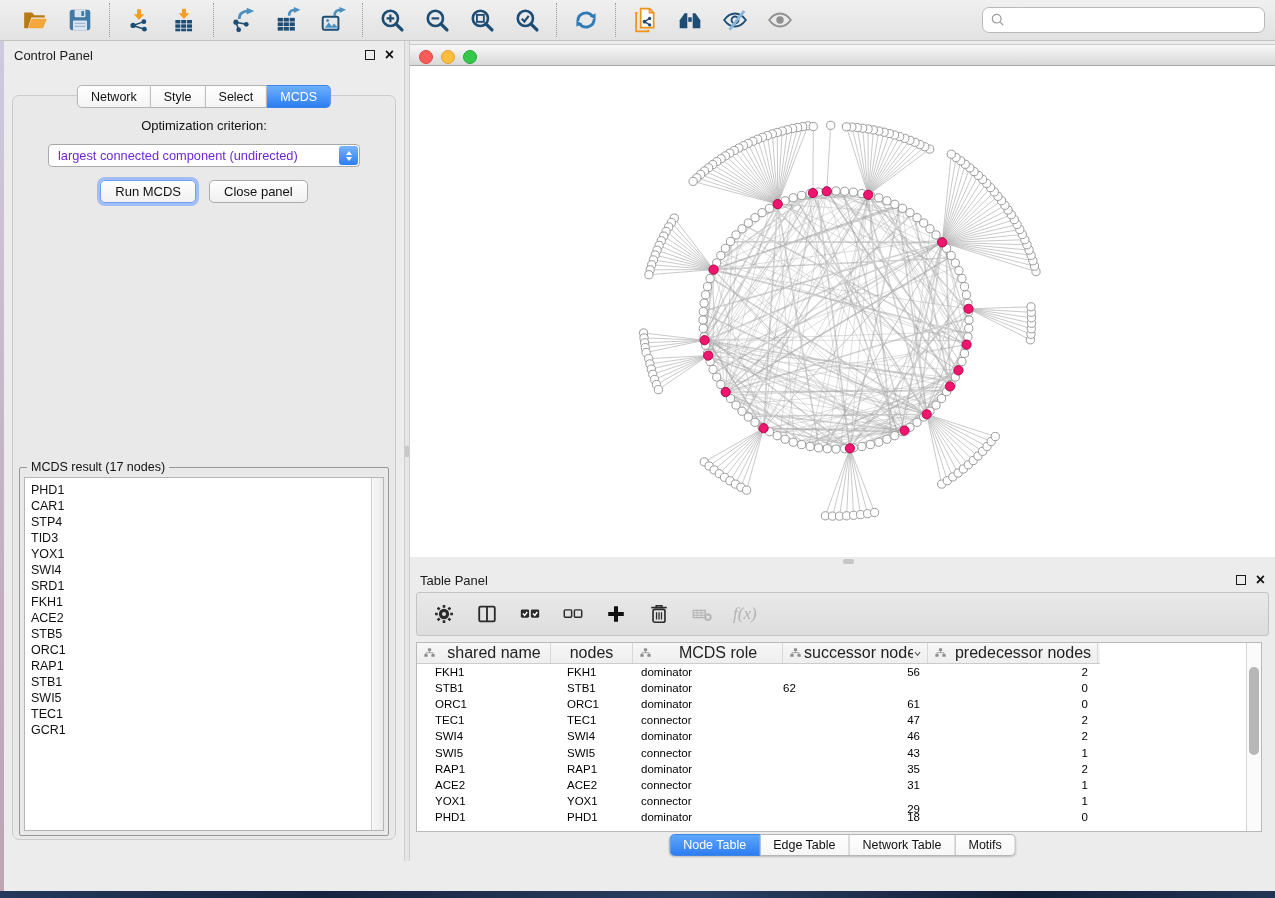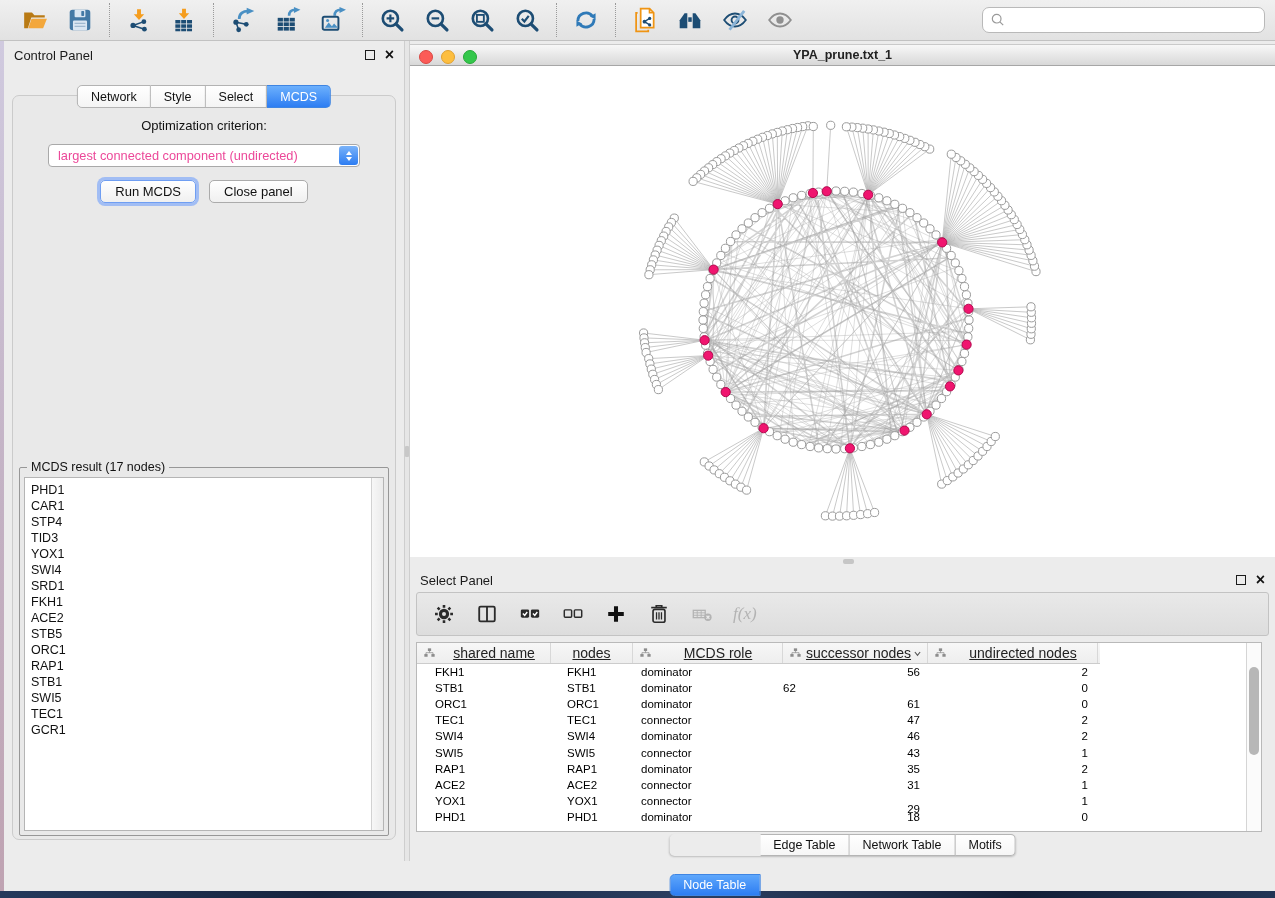--- a/index.html
+++ b/index.html
@@ -34,21 +34,21 @@
   .cp-tab{height:21px;padding:0 13px;background:linear-gradient(#ffffff,#f4f4f4);border:1px solid #b3b3b3;
           border-left:none;font-size:12.5px;display:flex;align-items:center;color:#111;}
   .cp-tab:first-child{border-left:1px solid #b3b3b3;border-radius:5px 0 0 5px;}
   .cp-tab:last-child{border-radius:0 5px 5px 0;}
   .cp-tab.active{background:linear-gradient(#6cb0fd,#2d7df2);color:#fff;border-color:#3f85e2;}
   .cp-content{position:absolute;left:8px;right:8px;top:54px;bottom:21px;background:#e9e9e9;
               border:1px solid #cbcbcb;border-radius:7px;}
   .opt-label{margin-top:22px;text-align:center;font-size:13px;color:#111;}
   .dropdown{margin:11px auto 0;width:312px;height:23px;box-sizing:border-box;background:#fff;
             border:1px solid #a9a9a9;border-radius:4px;display:flex;align-items:center;}
-  .dropdown-value{flex:1;font-size:12.8px;padding-left:9px;color:#ec4899;white-space:nowrap;overflow:hidden;}
+  .dropdown-value{flex:1;font-size:12.8px;padding-left:9px;color:#6d28d9;white-space:nowrap;overflow:hidden;}
   .dropdown-stepper{width:19px;height:19px;margin-right:1px;border-radius:3px;flex:none;
             background:linear-gradient(#7ab3f9,#2d7df2);display:flex;flex-direction:column;
             align-items:center;justify-content:center;gap:2px;}
   .tri-up{width:0;height:0;border-left:3.5px solid transparent;border-right:3.5px solid transparent;border-bottom:4.5px solid #fff;}
   .tri-down{width:0;height:0;border-left:3.5px solid transparent;border-right:3.5px solid transparent;border-top:4.5px solid #fff;}
   .btn-row{margin-top:13px;display:flex;justify-content:center;gap:13px;}
   .mac-btn{height:23px;padding:0 14px;background:linear-gradient(#ffffff,#f0f0f0);border:1px solid #ababab;
            border-radius:5px;font-size:13px;color:#111;display:flex;align-items:center;}
   .mac-btn.focused{box-shadow:0 0 0 3px rgba(90,145,255,.5);border-color:#6f9ef2;}
   .mcds-box{position:absolute;left:6px;right:6px;top:371px;bottom:3px;border:1px solid #979797;border-radius:2px;}
@@ -77,33 +77,33 @@
   .tp-toolbar{position:absolute;left:6px;right:6px;top:26px;height:44px;box-sizing:border-box;
               background:linear-gradient(#e9e9e9,#dddddd);border:1px solid #c3c3c3;border-radius:3px;
               display:flex;align-items:center;gap:19px;padding-left:15px;}
   .tp-tbtn{width:24px;height:24px;display:flex;align-items:center;justify-content:center;background:none;border:none;padding:0;}
   .tp-tbtn svg{width:22px;height:22px;}
   .fx-label{font:italic 17px "Liberation Serif",serif;color:#b3b3b3;}
   .tp-table{position:absolute;left:6px;top:76px;width:846px;height:190px;box-sizing:border-box;
             background:#fff;border:1px solid #b9b9b9;display:flex;}
   .tbl{flex:1;position:relative;overflow:hidden;}
   .thead{display:flex;height:20px;background:linear-gradient(#f7f7f7,#eeeeee);border-bottom:1px solid #cccccc;width:683px;}
-  .th{display:flex;align-items:center;border-right:1px solid #d8d8d8;box-sizing:border-box;font-size:14px;color:#222;text-decoration:underline;}
+  .th{display:flex;align-items:center;border-right:1px solid #d8d8d8;box-sizing:border-box;font-size:16px;color:#222;}
   .th .tree{margin:0 2px 0 6px;flex:none;display:flex;}
   .th .lbl{flex:1;text-align:center;white-space:nowrap;overflow:hidden;}
   .th .sort{margin-right:5px;flex:none;display:flex;}
   .tr{height:16.1px;display:flex;font-size:11.5px;color:#000;align-items:center;}
   .td{box-sizing:border-box;white-space:nowrap;overflow:hidden;}
   .tbl-scroll{width:14px;border-left:1px solid #d5d5d5;background:#fbfbfb;position:relative;flex:none;}
   .tbl-thumb{position:absolute;left:2px;right:2px;top:24px;height:88px;background:#b7b7b7;border-radius:5px;}
   .tp-tabs{position:absolute;top:268px;left:50%;transform:translateX(-50%);display:flex;height:22px;
            border-radius:5px;box-shadow:0 1px 2px rgba(0,0,0,.2);}
   .tp-tab{height:22px;padding:0 13px;background:linear-gradient(#ffffff,#f6f6f6);border:1px solid #b5b5b5;border-left:none;
           font-size:12.5px;display:flex;align-items:center;color:#111;box-sizing:border-box;}
-  .tp-tab:first-child{border-left:1px solid #b5b5b5;border-radius:5px 0 0 5px;margin-top:40px;}
+  .tp-tab:first-child{border-left:1px solid #b5b5b5;border-radius:5px 0 0 5px;}
   .tp-tab:last-child{border-radius:0 5px 5px 0;}
   .tp-tab.active{background:linear-gradient(#5ea7fc,#2d7df2);color:#fff;border-color:#3f85e2;}
   
   .status-bar{position:absolute;left:0;top:861px;width:1275px;height:30px;background:#ebebeb;border-top:1px solid #c6c6c6;box-sizing:border-box;margin-top:48px;}
   .list-btn{position:absolute;left:10px;top:4px;width:29px;height:22px;background:linear-gradient(#ffffff,#efefef);
             border:1px solid #b2b2b2;border-radius:3px;display:flex;align-items:center;justify-content:center;padding:0;}
   .list-btn svg{width:17px;height:17px;}
   .memory-btn{position:absolute;right:12px;top:4px;height:22px;border:1px solid #b2b2b2;border-radius:4px;
               background:linear-gradient(#ffffff,#f2f2f2);display:flex;align-items:center;gap:6px;padding:0 10px;font-size:12px;color:#111;}
   .mem-dot{width:10px;height:10px;border-radius:50%;background:#1fa83a;border:1px solid #178a2e;box-sizing:border-box;}
@@ -343,21 +343,20 @@
   <div class="h-splitter">
       <div class="h-handle"></div>
     </div>
 
   <div class="net-titlebar">
     <div class="traffic">
       <span class="tl red"></span>
       <span class="tl yellow"></span>
       <span class="tl green"></span>
     </div>
-    <div class="net-title">YPA_prune.txt_1</div>
   </div>
   <div class="net-canvas">
     <svg id="graph-svg" width="865" height="491">
         <path d="M367.7 138.1L549.0 205.0M367.7 138.1L384.1 376.4M367.7 138.1L315.8 181.8M367.7 138.1L434.4 125.3M367.7 138.1L500.1 146.9M367.7 138.1L336.2 158.8M402.9 127.0L387.8 130.4M402.9 127.0L428.1 125.0M402.9 127.0L501.0 147.5M402.9 127.0L299.0 292.2M402.9 127.0L544.7 195.8M402.9 127.0L300.5 296.7M402.9 127.0L369.4 370.8M402.9 127.0L331.6 344.9M402.9 127.0L486.4 139.1M402.9 127.0L539.1 186.2M416.7 125.3L306.9 196.7M416.7 125.3L551.5 296.8M416.7 125.3L375.7 373.4M416.7 125.3L515.0 158.2M416.7 125.3L336.3 349.3M416.7 125.3L554.0 219.1M416.7 125.3L543.1 315.2M416.7 125.3L487.6 368.4M416.7 125.3L295.3 278.1M458.2 128.8L554.9 285.7M458.2 128.8L315.6 326.0M458.2 128.8L556.2 280.2M458.2 128.8L293.7 267.0M458.2 128.8L404.6 381.3M458.2 128.8L430.5 382.9M458.2 128.8L301.6 299.6M458.2 128.8L305.7 199.1M458.2 128.8L416.4 382.7M458.2 128.8L550.7 298.9M458.2 128.8L328.4 341.7M458.2 128.8L398.5 380.2M458.2 128.8L402.7 127.0M532.2 176.4L471.0 375.4M532.2 176.4L558.9 258.7M532.2 176.4L477.7 372.9M532.2 176.4L414.2 382.5M532.2 176.4L558.8 261.9M532.2 176.4L414.7 382.5M532.2 176.4L311.1 319.0M532.2 176.4L300.8 297.6M532.2 176.4L425.5 125.0M303.6 203.6L529.9 173.5M303.6 203.6L486.8 139.3M303.6 203.6L293.0 253.2M303.6 203.6L336.0 159.0M303.6 203.6L460.3 378.6M303.6 203.6L467.2 376.7M303.6 203.6L465.8 377.1M303.6 203.6L303.2 303.5M303.6 203.6L294.9 276.0M294.6 274.2L488.1 368.1M294.6 274.2L305.7 198.9M294.6 274.2L340.3 155.3M294.6 274.2L490.3 366.9M294.6 274.2L557.3 274.5M294.6 274.2L303.5 203.7M294.6 274.2L296.6 283.8M294.6 274.2L525.3 339.8M294.6 274.2L558.5 265.3M294.6 274.2L293.0 250.5M294.6 274.2L383.1 376.1M294.6 274.2L299.7 294.4M294.6 274.2L495.6 144.1M294.6 274.2L323.1 172.3M294.6 274.2L508.2 355.4M298.2 289.6L411.1 382.2M298.2 289.6L547.2 201.0M298.2 289.6L545.0 311.7M298.2 289.6L489.2 367.5M298.2 289.6L445.6 126.4M298.2 289.6L399.0 127.7M298.2 289.6L322.9 172.5M298.2 289.6L434.4 382.7M298.2 289.6L405.6 381.5M298.2 289.6L491.5 366.3M298.2 289.6L510.9 154.7M298.2 289.6L296.4 225.0M298.2 289.6L299.8 294.9M315.7 326.1L395.4 128.5M315.7 326.1L322.1 173.5M315.7 326.1L509.0 354.8M315.7 326.1L293.1 248.4M315.7 326.1L366.3 369.3M315.7 326.1L359.4 142.4M315.7 326.1L556.6 278.5M315.7 326.1L541.5 190.1M315.7 326.1L408.3 126.2M315.7 326.1L415.8 125.4M315.7 326.1L300.4 211.6M315.7 326.1L328.4 166.4M353.6 362.2L407.7 126.2M353.6 362.2L530.4 174.1M353.6 362.2L303.2 204.4M353.6 362.2L491.5 141.7M353.6 362.2L382.4 132.1M353.6 362.2L481.1 136.6M353.6 362.2L530.0 334.4M353.6 362.2L497.2 363.0M353.6 362.2L530.2 173.8M353.6 362.2L293.7 266.9M439.9 382.3L463.4 130.2M439.9 382.3L549.7 301.3M439.9 382.3L293.7 240.8M439.9 382.3L316.1 326.7M439.9 382.3L305.7 309.1M439.9 382.3L550.9 209.7M439.9 382.3L398.2 127.8M439.9 382.3L461.7 378.3M439.9 382.3L514.6 350.2M439.9 382.3L391.1 378.5M494.5 364.6L386.5 377.2M494.5 364.6L378.1 133.7M494.5 364.6L354.6 362.9M494.5 364.6L432.9 125.2M494.5 364.6L317.5 328.6M494.5 364.6L306.9 196.5M494.5 364.6L433.0 125.2M494.5 364.6L294.0 269.8M494.5 364.6L322.6 172.8M494.5 364.6L520.3 163.0M494.5 364.6L297.2 286.3M494.5 364.6L309.9 191.0M494.5 364.6L394.8 379.4M494.5 364.6L381.1 375.4M516.7 348.3L548.7 204.3M516.7 348.3L507.4 356.0M516.7 348.3L296.1 281.8M516.7 348.3L492.6 142.4M516.7 348.3L386.1 377.0M516.7 348.3L293.9 239.4M516.7 348.3L375.5 134.7M516.7 348.3L549.8 301.3M516.7 348.3L299.8 294.7M516.7 348.3L298.7 291.4M516.7 348.3L363.4 367.8M516.7 348.3L418.7 382.8M540.0 320.4L294.9 275.8M540.0 320.4L325.5 338.5M540.0 320.4L318.1 329.4M540.0 320.4L437.4 382.5M540.0 320.4L520.9 344.3M540.0 320.4L365.4 368.8M540.0 320.4L423.6 383.0M540.0 320.4L480.3 136.3M540.0 320.4L385.3 376.8M540.0 320.4L376.0 134.4M548.4 304.4L557.5 273.1M548.4 304.4L556.9 277.0M548.4 304.4L325.6 169.3M548.4 304.4L405.3 126.6M548.4 304.4L355.9 363.6M548.4 304.4L297.1 285.7M548.4 304.4L329.0 165.8M556.6 278.6L446.7 126.6M556.6 278.6L495.2 143.8M556.6 278.6L534.8 179.8M556.6 278.6L547.9 305.7M556.6 278.6L311.0 318.8M556.6 278.6L312.4 186.9M556.6 278.6L502.3 148.4M556.6 278.6L558.9 248.9M556.6 278.6L307.2 195.9M558.5 242.8L302.8 205.4M558.5 242.8L514.1 350.6M558.5 242.8L400.2 380.5M558.5 242.8L555.2 284.8M558.5 242.8L514.2 350.6M558.5 242.8L465.7 377.1M558.5 242.8L380.8 375.3M558.5 242.8L368.7 137.6" stroke="#b4b4b4" stroke-width="0.8" opacity="0.55" fill="none"></path>
         <path d="M367.7 138.1L409.2 382.0M367.7 138.1L293.9 268.9M402.9 127.0L474.3 133.8M402.9 127.0L488.3 368.0M402.9 127.0L307.4 195.7M416.7 125.3L343.6 152.7M416.7 125.3L367.5 138.1M416.7 125.3L542.5 316.2M458.2 128.8L481.5 371.2M458.2 128.8L375.2 134.8M458.2 128.8L558.8 246.5M458.2 128.8L335.3 348.4M532.2 176.4L490.2 367.0M532.2 176.4L304.6 306.6M532.2 176.4L320.3 175.7M532.2 176.4L293.3 245.3M532.2 176.4L506.8 356.5M532.2 176.4L294.7 274.7M303.6 203.6L489.5 140.6M303.6 203.6L487.8 139.7M303.6 203.6L558.2 267.9M303.6 203.6L542.5 191.8M294.6 274.2L542.7 315.9M294.6 274.2L388.6 130.2M298.2 289.6L371.3 136.4M298.2 289.6L315.6 326.0M315.7 326.1L501.9 148.1M315.7 326.1L537.4 324.5M315.7 326.1L559.0 251.8M315.7 326.1L428.2 383.0M315.7 326.1L400.7 380.7M315.7 326.1L541.6 190.2M353.6 362.2L491.9 366.1M353.6 362.2L367.5 138.1M353.6 362.2L379.7 374.9M353.6 362.2L293.8 268.5M353.6 362.2L450.3 380.8M439.9 382.3L489.7 140.8M439.9 382.3L556.5 229.2M439.9 382.3L389.0 377.9M439.9 382.3L293.9 268.6M439.9 382.3L500.9 360.6M439.9 382.3L407.0 126.3M494.5 364.6L333.2 346.4M516.7 348.3L300.4 211.5M516.7 348.3L293.2 247.7M516.7 348.3L487.1 139.4M516.7 348.3L454.2 127.9M516.7 348.3L384.9 131.3M516.7 348.3L337.7 350.5M540.0 320.4L504.0 149.5M540.0 320.4L558.9 258.7M540.0 320.4L536.4 325.9M540.0 320.4L486.2 369.0M540.0 320.4L363.3 140.3M540.0 320.4L536.2 181.8M548.4 304.4L411.7 382.3M548.4 304.4L396.4 379.8M548.4 304.4L429.2 125.0M556.6 278.6L512.4 352.1M556.6 278.6L469.7 132.2M556.6 278.6L335.2 159.8" stroke="#8f8f8f" stroke-width="1.6" opacity="0.4" fill="none"></path>
         <path d="M367.7 138.1L397.9 59.8M367.7 138.1L392.7 60.6M367.7 138.1L387.6 61.5M367.7 138.1L382.5 62.5M367.7 138.1L377.4 63.7M367.7 138.1L372.3 65.0M367.7 138.1L367.3 66.4M367.7 138.1L362.3 67.9M367.7 138.1L357.4 69.6M367.7 138.1L352.5 71.3M367.7 138.1L347.7 73.2M367.7 138.1L342.9 75.3M367.7 138.1L338.1 77.4M367.7 138.1L333.5 79.7M367.7 138.1L328.9 82.0M367.7 138.1L324.3 84.5M367.7 138.1L319.8 87.1M367.7 138.1L315.4 89.9M367.7 138.1L311.1 92.7M367.7 138.1L306.8 95.6M367.7 138.1L302.7 98.6M367.7 138.1L298.6 101.8M367.7 138.1L294.5 105.0M367.7 138.1L290.6 108.4M367.7 138.1L286.8 111.8M367.7 138.1L283.1 115.4M402.9 127.0L403.3 60.5M416.7 125.3L420.7 59.3M458.2 128.8L519.7 83.1M458.2 128.8L514.8 80.7M458.2 128.8L509.9 78.5M458.2 128.8L505.0 76.3M458.2 128.8L499.9 74.3M458.2 128.8L494.8 72.4M458.2 128.8L489.7 70.6M458.2 128.8L484.5 69.0M458.2 128.8L479.3 67.5M458.2 128.8L474.1 66.2M458.2 128.8L468.8 65.0M458.2 128.8L463.4 63.9M458.2 128.8L458.1 63.0M458.2 128.8L452.7 62.2M458.2 128.8L447.3 61.6M458.2 128.8L441.9 61.1M458.2 128.8L436.4 60.8M532.2 176.4L626.0 205.6M532.2 176.4L624.5 200.2M532.2 176.4L622.9 194.8M532.2 176.4L621.1 189.4M532.2 176.4L619.1 184.1M532.2 176.4L617.0 178.8M532.2 176.4L614.8 173.7M532.2 176.4L612.4 168.5M532.2 176.4L609.8 163.5M532.2 176.4L607.1 158.5M532.2 176.4L604.3 153.6M532.2 176.4L601.3 148.7M532.2 176.4L598.1 144.0M532.2 176.4L594.9 139.3M532.2 176.4L591.5 134.7M532.2 176.4L587.9 130.3M532.2 176.4L584.3 125.9M532.2 176.4L580.5 121.6M532.2 176.4L576.6 117.4M532.2 176.4L572.6 113.4M532.2 176.4L568.4 109.4M532.2 176.4L564.1 105.6M532.2 176.4L559.8 101.9M532.2 176.4L555.3 98.3M532.2 176.4L550.7 94.8M532.2 176.4L546.0 91.5M532.2 176.4L541.3 88.2M303.6 203.6L264.3 152.1M303.6 203.6L261.4 156.5M303.6 203.6L258.7 160.9M303.6 203.6L256.1 165.5M303.6 203.6L253.7 170.1M303.6 203.6L251.3 174.7M303.6 203.6L249.1 179.4M303.6 203.6L247.1 184.2M303.6 203.6L245.2 189.0M303.6 203.6L243.4 193.9M303.6 203.6L241.7 198.8M303.6 203.6L240.2 203.8M303.6 203.6L238.9 208.7M294.6 274.2L233.6 267.0M294.6 274.2L234.0 271.9M294.6 274.2L234.6 276.8M294.6 274.2L235.3 281.6M294.6 274.2L236.1 286.5M298.2 289.6L238.7 292.6M298.2 289.6L239.9 297.9M298.2 289.6L241.3 303.1M298.2 289.6L242.8 308.3M298.2 289.6L244.6 313.5M298.2 289.6L246.4 318.5M298.2 289.6L248.4 323.6M353.6 362.2L294.3 395.9M353.6 362.2L299.1 400.0M353.6 362.2L304.1 403.9M353.6 362.2L309.3 407.7M353.6 362.2L314.5 411.3M353.6 362.2L319.9 414.8M353.6 362.2L325.4 418.1M353.6 362.2L330.9 421.2M353.6 362.2L336.6 424.1M439.9 382.3L415.4 449.8M439.9 382.3L422.5 450.1M439.9 382.3L429.5 450.1M439.9 382.3L436.6 449.8M439.9 382.3L443.6 449.3M439.9 382.3L450.6 448.6M439.9 382.3L457.6 447.7M439.9 382.3L464.6 446.5M516.7 348.3L531.7 418.1M516.7 348.3L537.3 414.6M516.7 348.3L542.8 410.9M516.7 348.3L548.1 407.0M516.7 348.3L553.3 403.0M516.7 348.3L558.3 398.8M516.7 348.3L563.2 394.5M516.7 348.3L568.0 390.0M516.7 348.3L572.6 385.3M516.7 348.3L577.0 380.5M516.7 348.3L581.2 375.5M516.7 348.3L585.3 370.5M558.5 242.8L620.4 273.8M558.5 242.8L621.0 268.3M558.5 242.8L621.3 262.8M558.5 242.8L621.5 257.3M558.5 242.8L621.5 251.8M558.5 242.8L621.3 246.3M558.5 242.8L621.0 240.8" stroke="#b4b4b4" stroke-width="0.8" opacity="0.9" fill="none"></path>
         <circle cx="559.0" cy="254.0" r="4.1" fill="#ffffff" stroke="#9b9b9b" stroke-width="1"></circle>
         <circle cx="558.7" cy="245.6" r="4.1" fill="#ffffff" stroke="#9b9b9b" stroke-width="1"></circle>
         <circle cx="557.9" cy="237.2" r="4.1" fill="#ffffff" stroke="#9b9b9b" stroke-width="1"></circle>
         <circle cx="556.4" cy="228.8" r="4.1" fill="#ffffff" stroke="#9b9b9b" stroke-width="1"></circle>
@@ -601,21 +600,21 @@
         <circle cx="516.7" cy="348.3" r="4.6" fill="#f0156f" stroke="#b5094f" stroke-width="1"></circle>
         <circle cx="540.0" cy="320.4" r="4.6" fill="#f0156f" stroke="#b5094f" stroke-width="1"></circle>
         <circle cx="548.4" cy="304.4" r="4.6" fill="#f0156f" stroke="#b5094f" stroke-width="1"></circle>
         <circle cx="556.6" cy="278.6" r="4.6" fill="#f0156f" stroke="#b5094f" stroke-width="1"></circle>
         <circle cx="558.5" cy="242.8" r="4.6" fill="#f0156f" stroke="#b5094f" stroke-width="1"></circle>
       </svg>
   </div>
 
   <div class="table-panel">
     <div class="panel-header">
-      <span>Select Panel</span>
+      <span>Table Panel</span>
       <span class="ph-btns">
         <span class="float-icon"></span>
         <span class="close-icon">×</span>
       </span>
     </div>
     <div class="tp-toolbar" id="tp-toolbar">
         <button class="tp-tbtn">
           <svg viewBox="0 0 24 24" width="22" height="22">
             <path d="M12 2.2v3M12 18.8v3M2.2 12h3M18.8 12h3M5.1 5.1l2.1 2.1M16.8 16.8l2.1 2.1M18.9 5.1l-2.1 2.1M7.2 16.8l-2.1 2.1" stroke="#2b2b2b" stroke-width="2.8"></path>
             <circle cx="12" cy="12" r="5.6" fill="#2b2b2b"></circle>
@@ -715,21 +714,21 @@
             </div>
             <div class="th" style="width: 170px;">
               <span class="tree">
                 <svg viewBox="0 0 24 24" width="13" height="13">
                   <rect x="9" y="2.5" width="6" height="5" fill="#8c8c8c"></rect>
                   <rect x="2.5" y="13" width="6" height="5" fill="#8c8c8c"></rect>
                   <rect x="15.5" y="13" width="6" height="5" fill="#8c8c8c"></rect>
                   <path d="M12 7.5v3M5.5 13v-2.5h13V13" stroke="#8c8c8c" stroke-width="1.4" fill="none"></path>
                 </svg>
               </span>
-              <span class="lbl">undirected nodes</span>
+              <span class="lbl">predecessor nodes</span>
             </div>
           </div>
         <div id="tbl-body">
             <div class="tr">
               <div class="td" style="width: 134px; padding-left: 18px;">FKH1</div>
               <div class="td" style="width: 82px; padding-left: 16px;">FKH1</div>
               <div class="td" style="width: 150px; padding-left: 8px;">dominator</div>
               <div class="td" style="width: 145px; text-align: right; padding-right: 8px;">56</div>
               <div class="td" style="width: 170px; text-align: right; padding-right: 10px;">2</div>
             </div>

